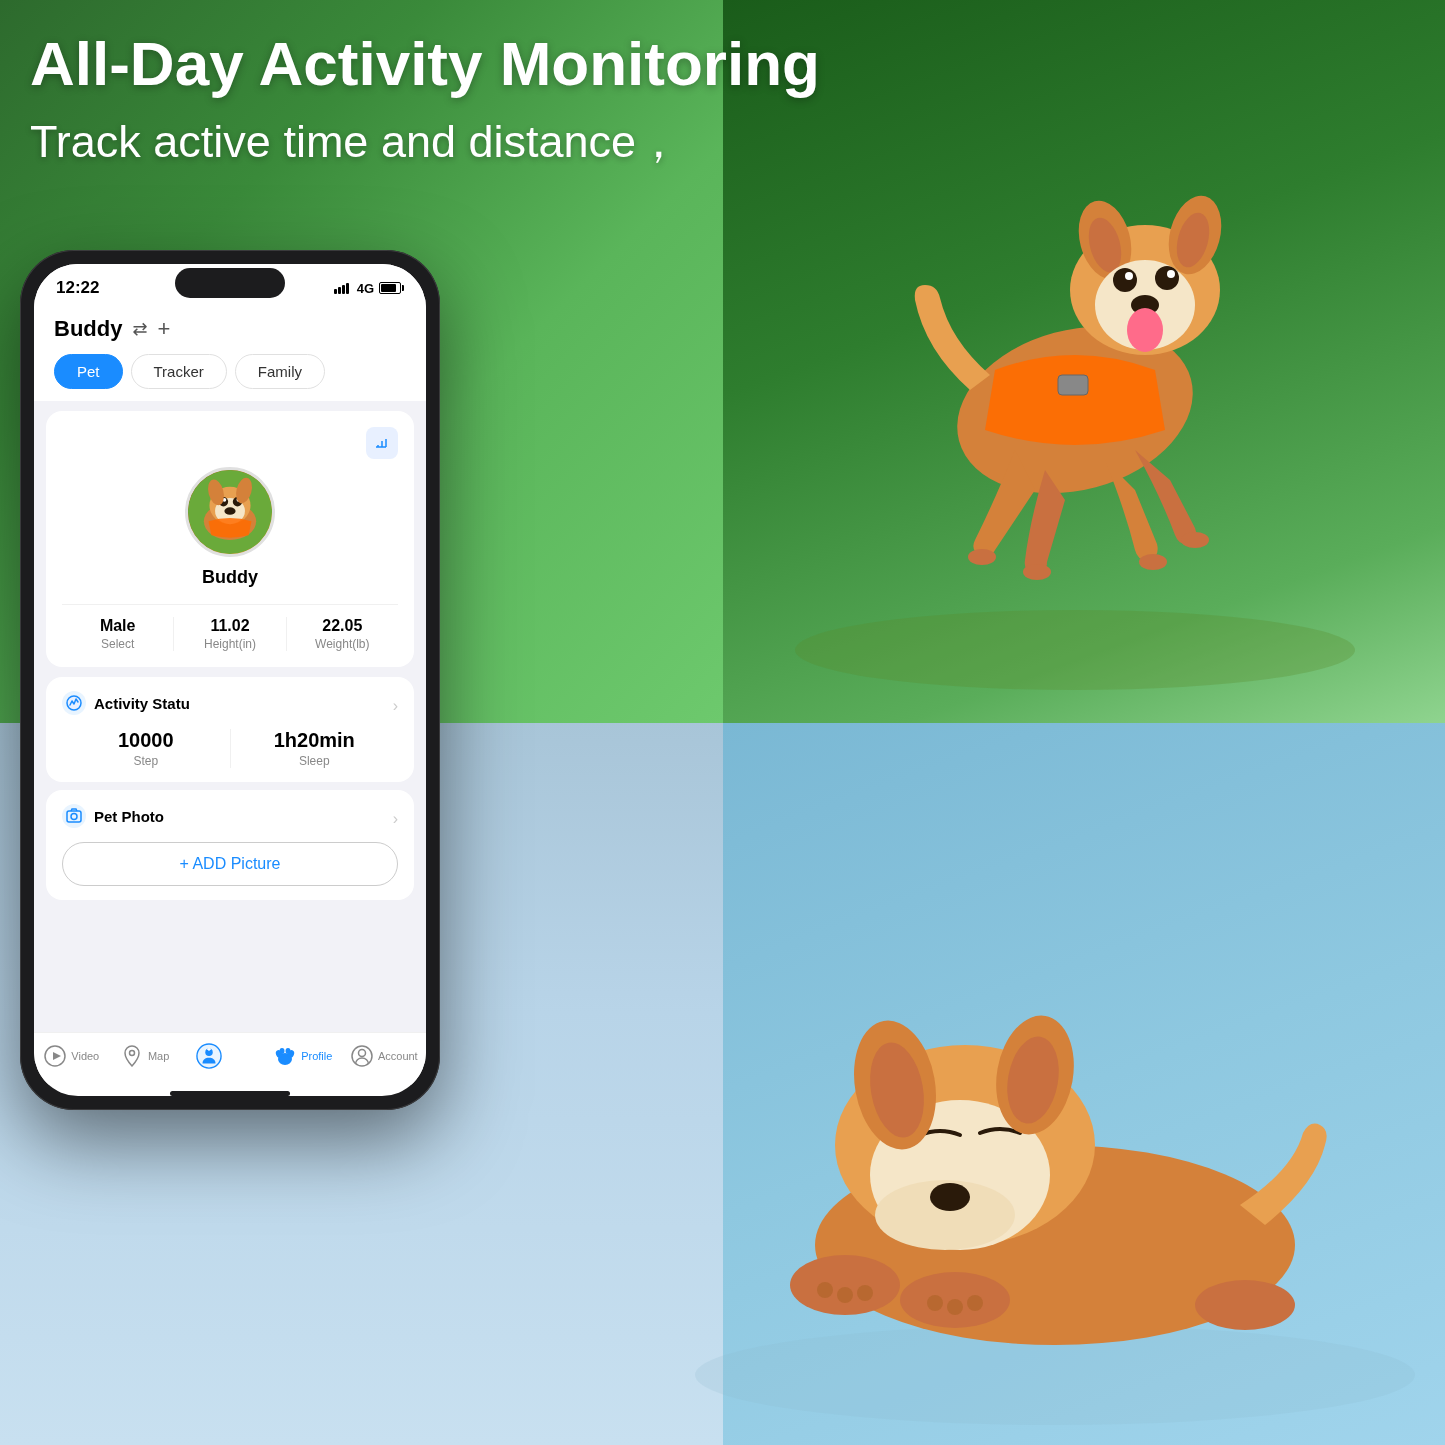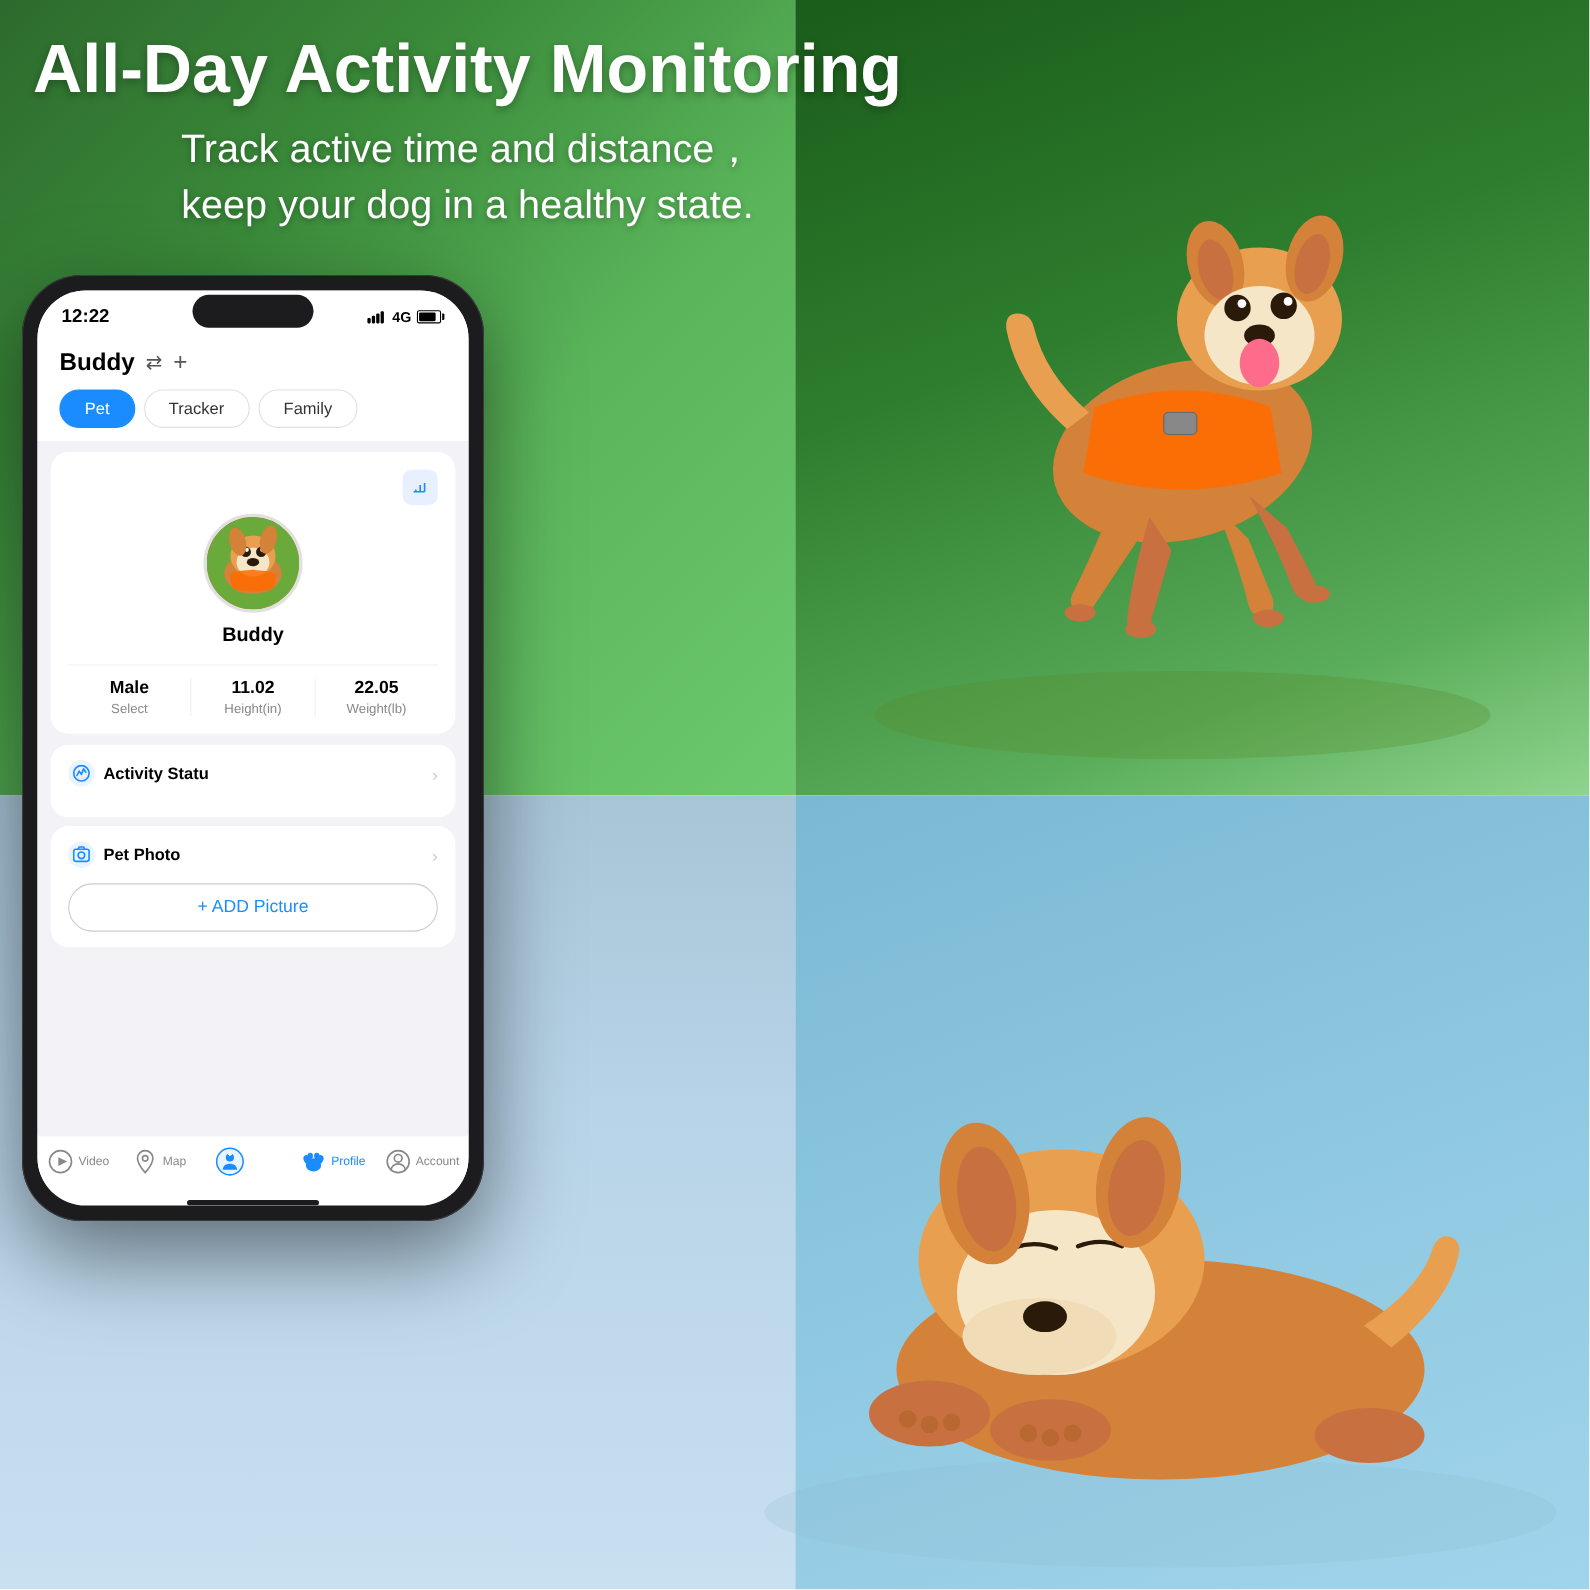--- a/index.html
+++ b/index.html
@@ -74,26 +74,25 @@
     }
 
     .main-title {
       font-size: 62px;
       font-weight: 800;
       text-shadow: 0 2px 8px rgba(0,0,0,0.3);
       line-height: 1.1;
     }
 
     .sub-title {
-      font-size: 36px;
+      font-size: 45px;
       font-weight: 400;
       margin-top: 12px;
       text-shadow: 0 2px 6px rgba(0,0,0,0.3);
       line-height: 1.4;
-      text-align: center;
     }
 
     
     .phone-wrapper {
       position: absolute;
       left: 20px;
       top: 250px;
       z-index: 20;
     }
 
@@ -555,21 +554,20 @@
     <path d="M600 500 Q650 460 660 420 Q665 405 655 400 Q645 395 638 408 Q628 445 575 480 Z" fill="#E8A050"></path>
 
     <ellipse cx="580" cy="580" rx="50" ry="25" fill="#C97040"></ellipse>
   </svg>
 </div>
 
 <div class="header-text">
   <h1 class="main-title">All-Day Activity Monitoring</h1>
   <p class="sub-title">
     <span>Track active time and distance，</span><br>
-    <span>keep your dog in a healthy state.</span>
   </p>
 </div>
 
 <div class="phone-wrapper">
   <div class="phone">
     <div class="dynamic-island"></div>
     <div class="phone-screen">
 
       <div class="status-bar">
         <span class="status-time">12:22</span>
@@ -665,20 +663,30 @@
               <div class="section-icon">
                 <svg width="16" height="16" viewBox="0 0 16 16">
                   <circle cx="8" cy="8" r="7" fill="#e8f0ff" stroke="#1a8cff" stroke-width="1.5"></circle>
                   <path d="M4 10 L6 6 L8 9 L10 4 L12 7" stroke="#1a8cff" stroke-width="1.5" fill="none" stroke-linecap="round" stroke-linejoin="round"></path>
                 </svg>
               </div>
               <span class="section-title">Activity Statu</span>
             </div>
             <span class="chevron">›</span>
           </div>
+          <div class="activity-stats">
+            <div class="activity-item">
+              <span class="activity-value">10000</span>
+              <span class="activity-label">Step</span>
+            </div>
+            <div class="activity-item">
+              <span class="activity-value">1h20min</span>
+              <span class="activity-label">Sleep</span>
+            </div>
+          </div>
         </div>
 
         <div class="section-card">
           <div class="section-header">
             <div class="section-title-row">
               <div class="section-icon">
                 <svg width="16" height="16" viewBox="0 0 16 16">
                   <rect x="1" y="3" width="14" height="11" rx="2" fill="none" stroke="#1a8cff" stroke-width="1.5"></rect>
                   <circle cx="8" cy="8.5" r="3" fill="none" stroke="#1a8cff" stroke-width="1.5"></circle>
                   <path d="M5 3 L6 1 L10 1 L11 3" stroke="#1a8cff" stroke-width="1.5" fill="none"></path>

